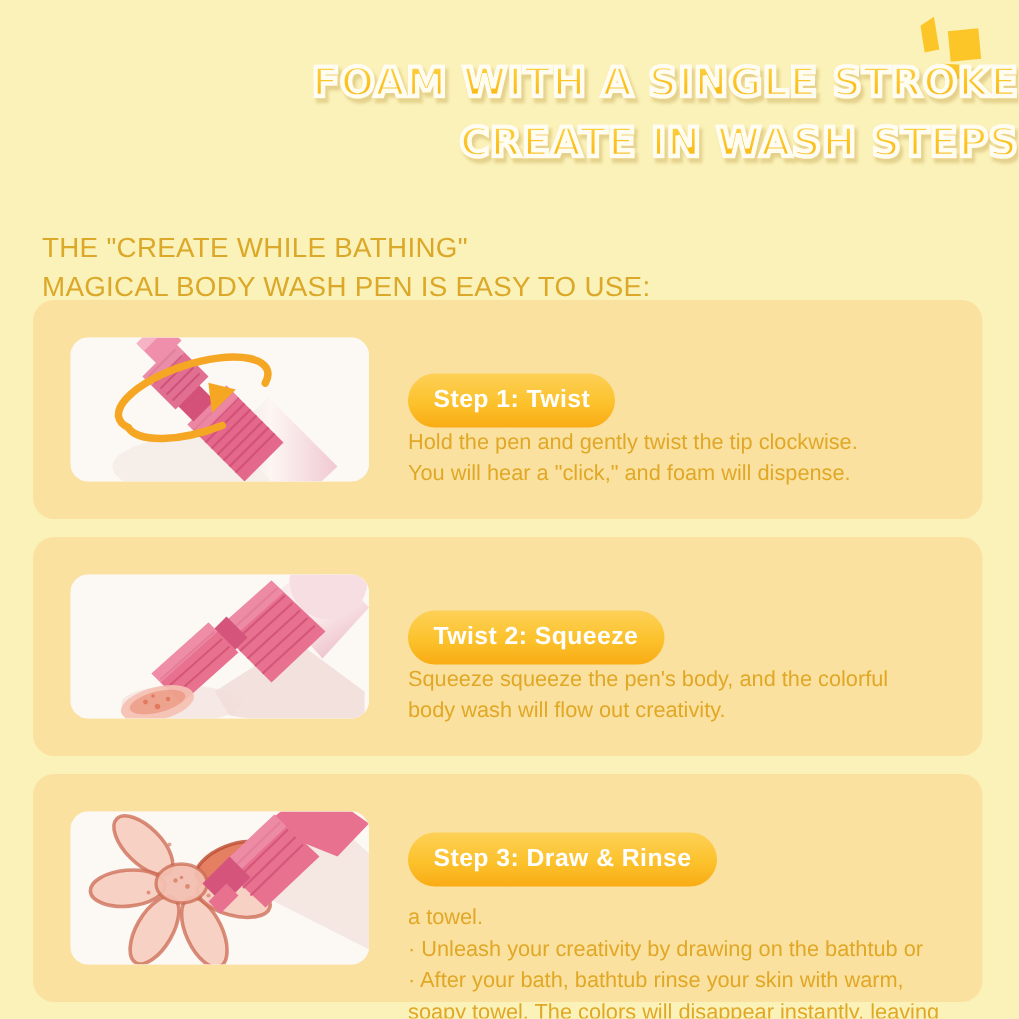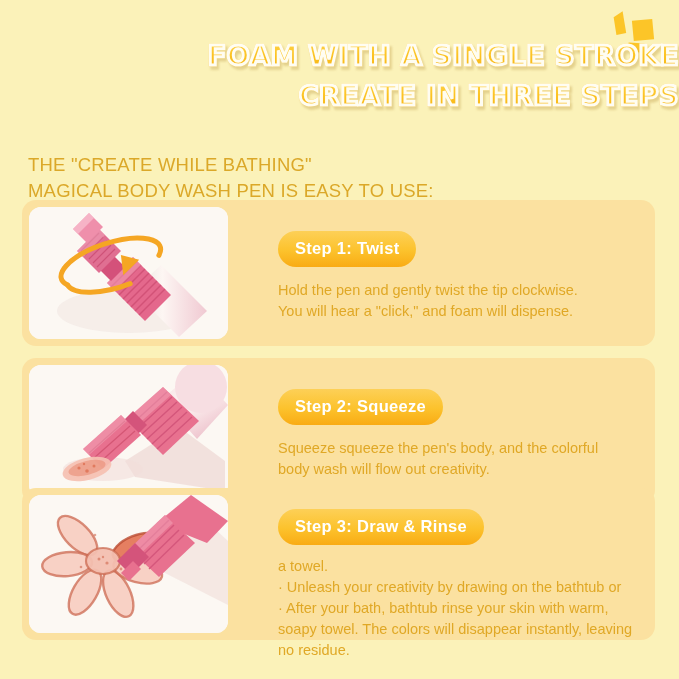--- a/index.html
+++ b/index.html
@@ -63,26 +63,25 @@
 
   
   .card {
     position: absolute;
     left: 22px;
     width: 633px;
     background: #fbe1a0;
     border-radius: 14px;
     display: flex;
     align-items: flex-start;
-    padding: 7px;
-    gap: 24px;
+    padding: 25px;
   }
   #card-1 { top: 200px; height: 146px; }
   #card-2 { top: 358px; height: 146px; }
-  #card-3 { top: 488px; height: 152px; }
+  #card-3 { top: 516px; height: 152px; }
 
   .photo {
     width: 199px;
     flex: 0 0 199px;
     height: 100%;
     border-radius: 12px;
     background: #fcf8f3;
     position: relative;
     overflow: hidden;
   }
@@ -102,21 +101,20 @@
     font-weight: bold;
     font-size: 16.5px;
     line-height: 1;
     padding: 9px 17px 10px 17px;
     border-radius: 20px;
     letter-spacing: 0.3px;
     white-space: nowrap;
   }
 
   .desc {
-    margin-top: 13px;
     font-size: 14.5px;
     line-height: 21px;
     color: #e0a826;
     max-width: 400px;
   }
   #card-3 .desc { max-width: 412px; margin-top: 11px; }
   .desc p { margin: 0; }
 </style>
 </head>
 <body>
@@ -126,21 +124,21 @@
     <g fill="#fcc528">
       <path d="M10 8 L20 4 L19 26 L9 26 Z" transform="rotate(-12 15 15)"></path>
       <path d="M26 14 L46 10 L50 30 L30 34 Z" transform="rotate(6 38 22)"></path>
       <path d="M24 34 L40 36 L39 46 L22 42 Z" transform="rotate(-4 31 40)"></path>
     </g>
   </svg>
 </div>
 
 <div class="header">
   <div class="title-line">FOAM WITH A SINGLE STROKE</div>
-  <div class="title-line">CREATE IN THREE STEPS</div>
+  <div class="title-line">CREATE IN WASH STEPS</div>
 </div>
 
 <div class="subtitle">
   <div>THE "CREATE WHILE BATHING"</div>
   <div>MAGICAL BODY WASH PEN IS EASY TO USE:</div>
 </div>
 
 <div class="card" id="card-1">
   <div class="photo">
     <svg viewBox="0 0 199 132" preserveAspectRatio="xMidYMid slice">
@@ -257,21 +255,21 @@
       <ellipse cx="58" cy="103" rx="19" ry="7" transform="rotate(-14 58 103)" fill="#e8896f" opacity="0.55"></ellipse>
       <g fill="#d9603f" opacity="0.6">
         <circle cx="50" cy="103" r="1.6"></circle>
           <circle cx="58" cy="106" r="1.8"></circle>
         <circle cx="65" cy="101" r="1.5"></circle>
           <circle cx="55" cy="99" r="1.2"></circle>
       </g>
     </svg>
   </div>
   <div class="content">
-    <span class="badge">Step 2:  Squeeze</span>
+    <span class="badge">Twist 2:  Squeeze</span>
     <div class="desc">
       <p>Squeeze squeeze the pen's body, and the colorful</p>
       <p>body wash will flow out creativity.</p>
     </div>
   </div>
 </div>
 
 <div class="card" id="card-3">
   <div class="photo">
     <svg viewBox="0 0 199 138" preserveAspectRatio="xMidYMid slice">

